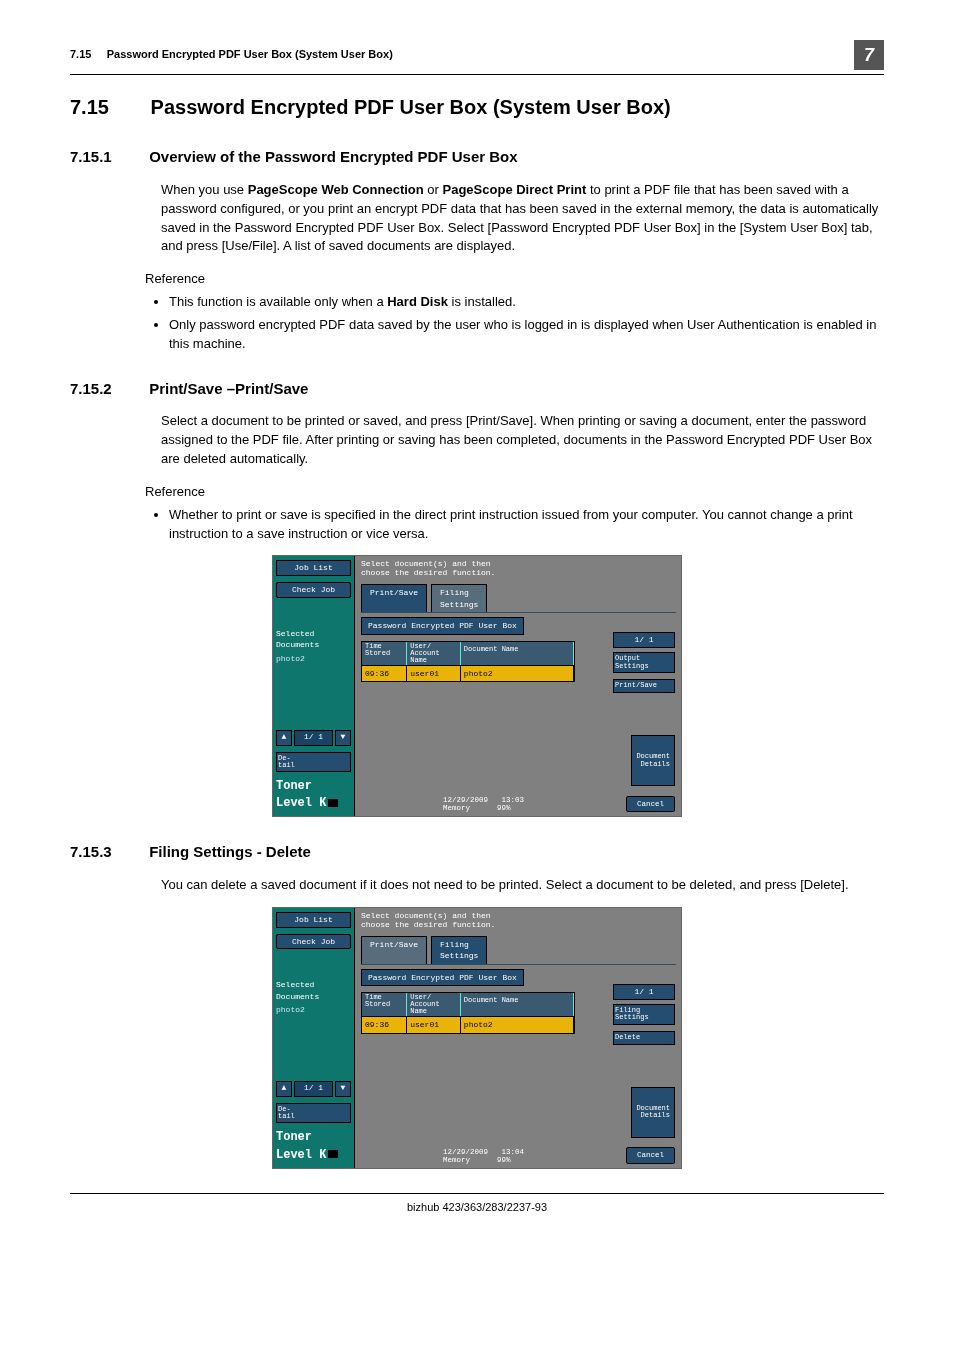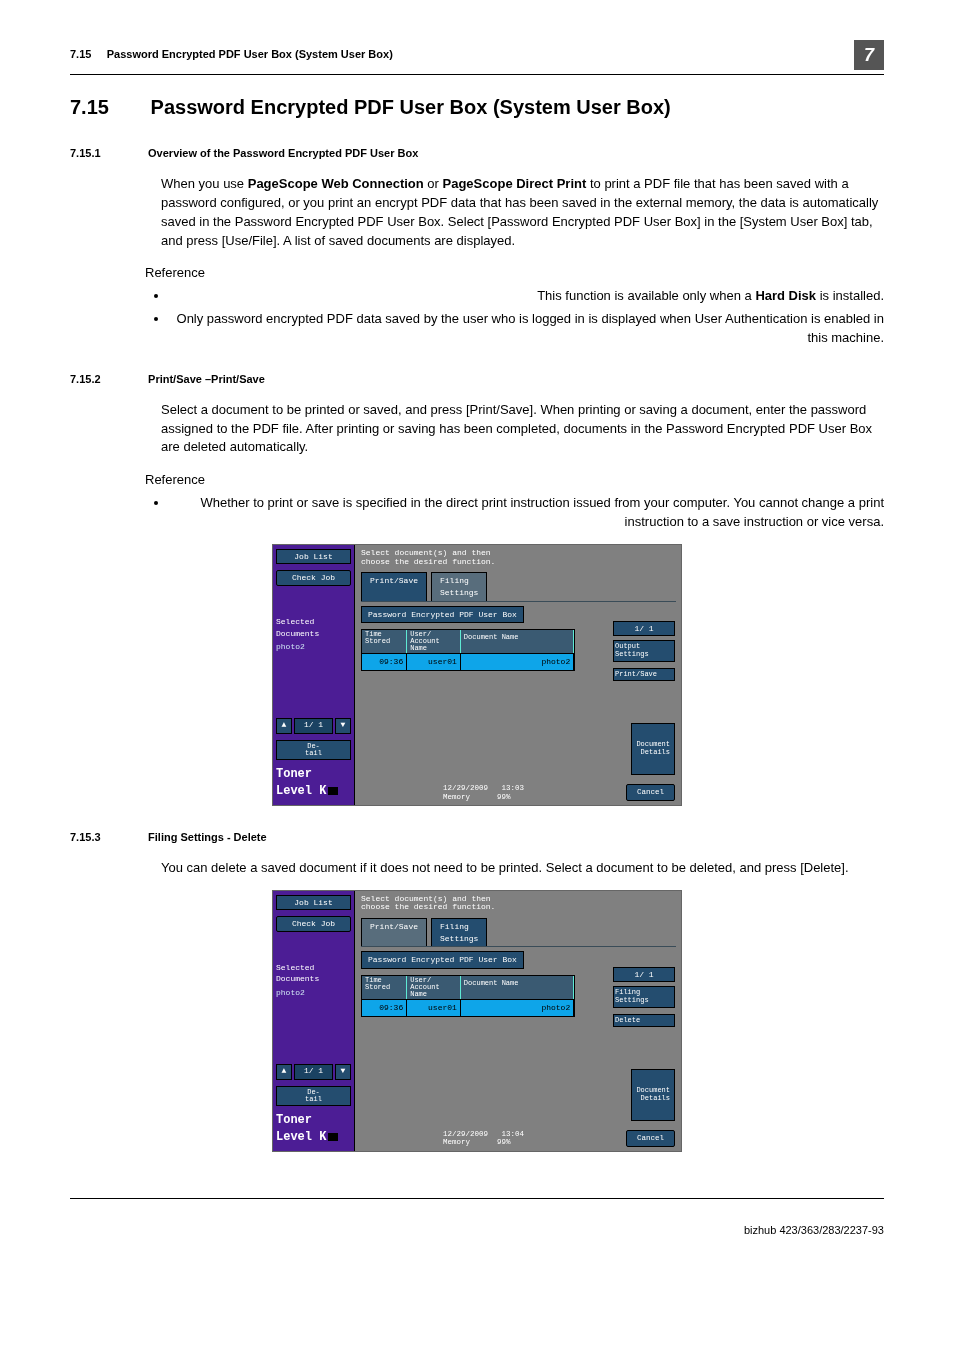--- a/index.html
+++ b/index.html
@@ -32,47 +32,47 @@
     padding: 2px 10px;
     font-style: italic;
   }
   h1.section-title {
     font-size: 20px;
     font-weight: bold;
     margin: 18px 0 24px 0;
   }
   h1.section-title .num { display:inline-block; width:75px; }
   h2.sub-title {
-    font-size: 11px;
+    font-size: 15px;
     font-weight: bold;
     margin: 24px 0 10px 0;
   }
   h2.sub-title .num { display:inline-block; width:75px; }
   .body-text { margin-left: 91px; margin-bottom: 10px; }
   .ref-label { margin-left: 75px; margin-top: 14px; margin-bottom: 4px; }
-  ul.bullets { margin: 4px 0 10px 75px; padding-left: 24px; text-align: right; }
+  ul.bullets { margin: 4px 0 10px 75px; padding-left: 24px; }
   ul.bullets li { margin-bottom: 4px; }
   .bold { font-weight: bold; }
 
   
   .screenshot {
     width: 408px;
     margin: 12px auto 20px auto;
     background: #808080;
     font-family: "Courier New", monospace;
     font-size: 8px;
     color: #fff;
     position: relative;
     border: 1px solid #666;
   }
   .ss-left {
     position: absolute;
     left: 0; top: 0; bottom: 0;
     width: 82px;
-    background: #4c1d95;
+    background: #0f766e;
     border-right: 1px solid #000;
     box-sizing: border-box;
     padding: 4px 3px;
   }
   .ss-main {
     margin-left: 82px;
     padding: 4px 5px 4px 6px;
     min-height: 260px;
     position: relative;
     box-sizing: border-box;
@@ -89,50 +89,50 @@
     line-height: 1.2;
     box-sizing: border-box;
   }
   .panel-btn.pill { border-radius: 2px; }
   .sel-docs-label { color:#fff; font-size:8px; margin-top:30px; }
   .sel-docs-val { color:#cfe4f4; font-size:8px; margin-top:2px; }
   .left-bottom { position:absolute; bottom:4px; left:3px; right:3px; }
   .pager { display:flex; align-items:center; gap:2px; margin-bottom:6px; }
   .pager .arrow { background:#244d6f; border:1px solid #000; width:14px; height:14px; text-align:center; line-height:12px; }
   .pager .page { flex:1; text-align:center; background:#1a4262; border:1px solid #000; height:14px; line-height:12px; }
-  .detail-btn { background:#244d6f; border:1px solid #000; text-align:center; padding:2px 1px; margin-bottom:6px; line-height:1; font-size:7px; }
+  .detail-btn { background:#244d6f; border:1px solid #000; padding:2px 1px; margin-bottom:6px; line-height:1; font-size:7px; }
   .toner { color:#fff; font-size:12px;font-weight:bold; }
   .toner-bar { display:inline-block; width:10px; height:8px; background:#000; vertical-align:middle; margin-left:2px; }
 
   .instr { color:#fff; font-size:8px; line-height:1.1; margin-bottom:6px; }
   .tabbar { display:flex; gap:4px; border-bottom:1px solid #3a4c58; padding-bottom:0; margin-bottom:4px; }
   .tab { background:#244d6f; border:1px solid #000; padding:2px 8px; color:#fff; border-bottom:none; }
   .tab.inactive { background:#586d7c; }
   .sub-tab { background:#244d6f; border:1px solid #000; padding:2px 6px; display:inline-block; margin-bottom:6px; }
   .doc-table { width:68%; }
   .doc-table .hdr { display:flex; background:#3a5a72; border:1px solid #000; }
   .doc-table .hdr div { border-right:1px solid #5eead4; padding:1px 3px; font-size:7px; line-height:1; }
-  .doc-table .row { display:flex; background:#0ea5e9; color:#000; border:1px solid #000; border-top:none;text-align:right; }
+  .doc-table .row { display:flex; background:#eab308; color:#000; border:1px solid #000; border-top:none; }
   .doc-table .row div { border-right:1px solid #000; padding:2px 3px; font-size:8px; }
   .c1{width:18%}.c2{width:22%}.c3{flex:1}
   .main-right { position:absolute; right:6px; top:76px; width:62px; }
   .main-right .btn { background:#244d6f; border:1px solid #000; color:#fff; padding:2px 1px; margin-bottom:6px; font-size:7px; line-height:1.1; }
   .main-right .btn.filing { font-size:7px; }
   .main-right .page-ind { color:#fff; text-align:center; font-size:8px; margin-bottom:4px; background:#244d6f; border:1px solid #000; padding:1px 2px; }
   .docdetails-btn { position:absolute; right:6px; bottom:30px; background:#244d6f; border:1px solid #000; padding:17px 4px; font-size:7px; line-height:1.1; color:#fff;text-align:right; }
   .ss-footer { position:absolute; left:88px; right:6px; bottom:4px; display:flex; align-items:flex-end; justify-content:space-between; color:#fff; font-size:7.5px;font-family:Liberation Mono, monospace; }
   .ss-footer .meta div { line-height:1.1; }
   .cancel { background:#244d6f; border:1px solid #000; padding:2px 10px; border-radius:2px; }
 
   .page-footer {
-    display:flex; justify-content:flex-end;
+    display:flex; justify-content:center;
     border-top:1px solid #000;
-    padding-top:24px;
+    padding-top:6px;
     font-size:11px;
-    margin-top:46px;
+    margin-top:24px;
   }
 </style>
 </head>
 <body>
 
 <div class="running-header">
   <div class="left">
     <span>7.15</span>
     &nbsp;&nbsp;&nbsp;
     <span>Password Encrypted PDF User Box (System User Box)</span>

